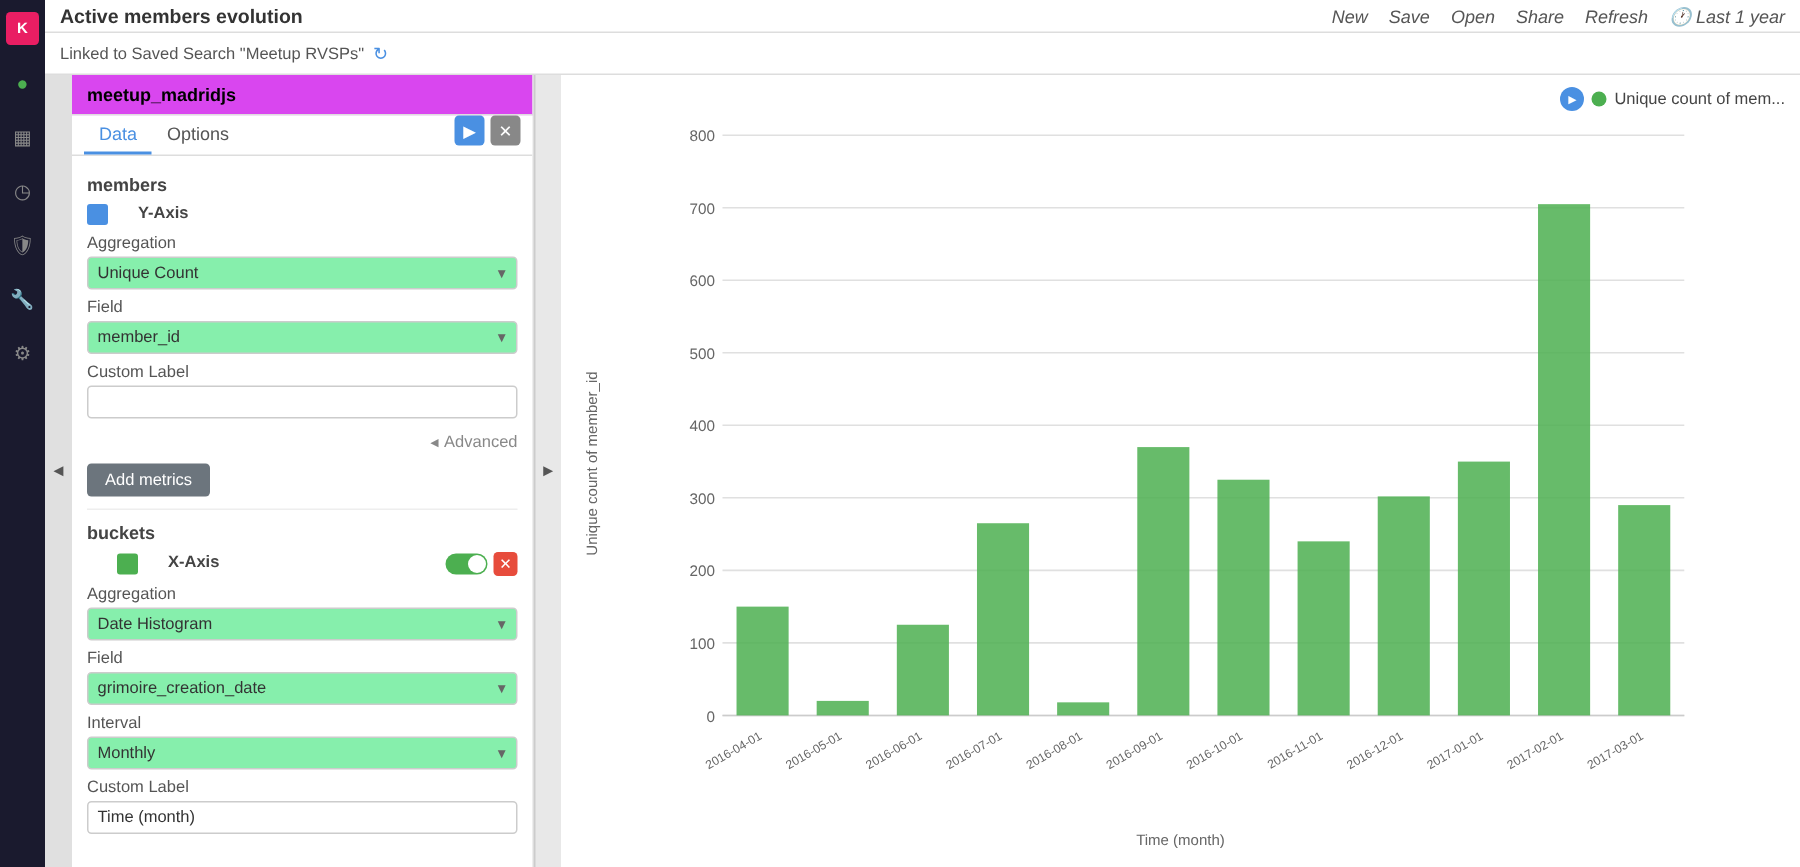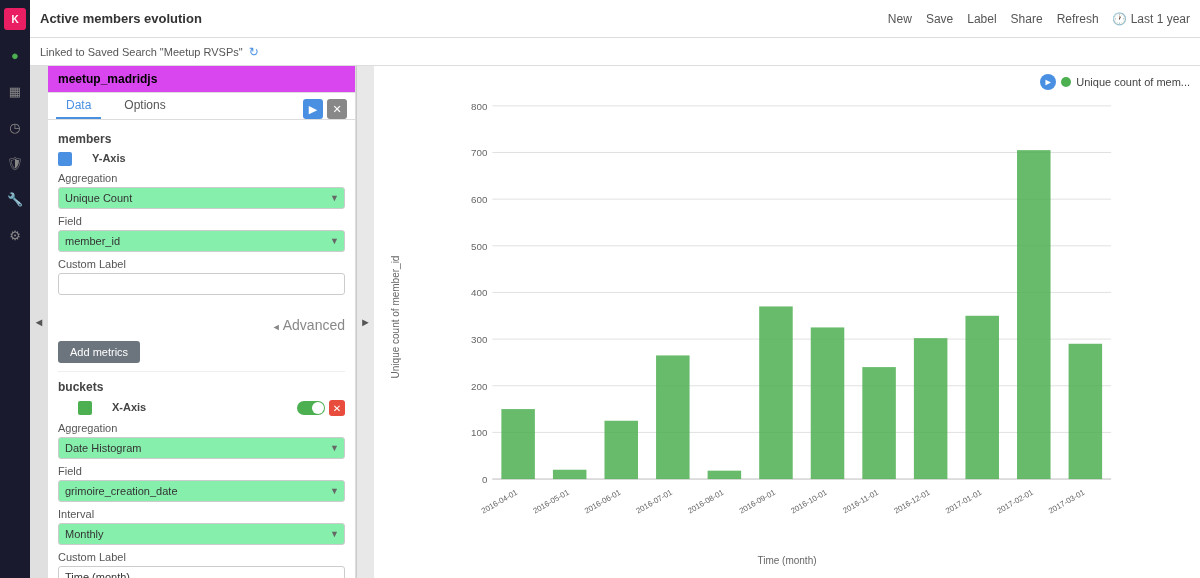--- a/index.html
+++ b/index.html
@@ -38,37 +38,38 @@
     
     .main-container {
       flex: 1;
       display: flex;
       flex-direction: column;
       overflow: hidden;
     }
 
     
     .top-bar {
-      height: 38px;
+      height: 22px;
       background: #fff;
       border-bottom: 1px solid #ddd;
       display: flex;
       align-items: center;
       justify-content: space-between;
       padding: 0 10px;
     }
     .top-bar-title {
       font-size: 13px;
       font-weight: bold;
       color: #333;
     }
     .top-bar-actions {
       display: flex;
       gap: 14px;
       align-items: flex-start;
+      font-style: italic;
     }
     .top-bar-actions span {
       font-size: 12px;
       color: #555;
       cursor: pointer;
     }
     .top-bar-actions .last-year {
       display: flex; align-items: center; gap: 3px;
       font-size: 11px; color: #666;
     }
@@ -116,23 +117,22 @@
       padding: 6px 10px;
       font-size: 12px;
       font-weight: bold;
       border-bottom: 1px solid #ddd;
     }
 
     .panel-tabs {
       display: flex;
       border-bottom: 1px solid #ddd;
       background: #fff;
-      align-items: flex-end;
+      align-items: flex-start;
       padding: 0 8px;
-      gap: 13px;
     }
     .panel-tab {
       padding: 5px 10px;
       font-size: 12px;
       cursor: pointer;
       border-bottom: 2px solid transparent;
       color: #555;
     }
     .panel-tab.active {
       border-bottom: 2px solid #4a90e2;
@@ -221,24 +221,24 @@
     .text-input {
       width: 100%;
       padding: 4px 6px;
       font-size: 11px;
       border: 1px solid #ccc;
       border-radius: 3px;
       color: #333;
     }
 
     .advanced-link {
-      font-size: 14px;
+      font-size: 11px;
       color: #888;
       cursor: pointer;
-      margin-top: 16px;
+      margin-top: 4px;
     }
     .advanced-link::before { content: '◄'; font-size: 9px; margin-right: 2px; }
 
     .add-metrics-btn {
       background: #6c757d;
       color: white;
       border: none;
       padding: 5px 12px;
       border-radius: 3px;
       font-size: 11px;
@@ -373,21 +373,21 @@
   <div class="nav-icon">⚙</div>
 </div>
 
 <div class="main-container">
 
   <div class="top-bar">
     <span class="top-bar-title">Active members evolution</span>
     <div class="top-bar-actions">
       <span>New</span>
       <span>Save</span>
-      <span>Label</span>
+      <span>Open</span>
       <span>Share</span>
       <span>Refresh</span>
       <span class="last-year">
         <span>🕐</span>
         <span>Last 1 year</span>
       </span>
     </div>
   </div>
 
   <div class="subtitle-bar">

